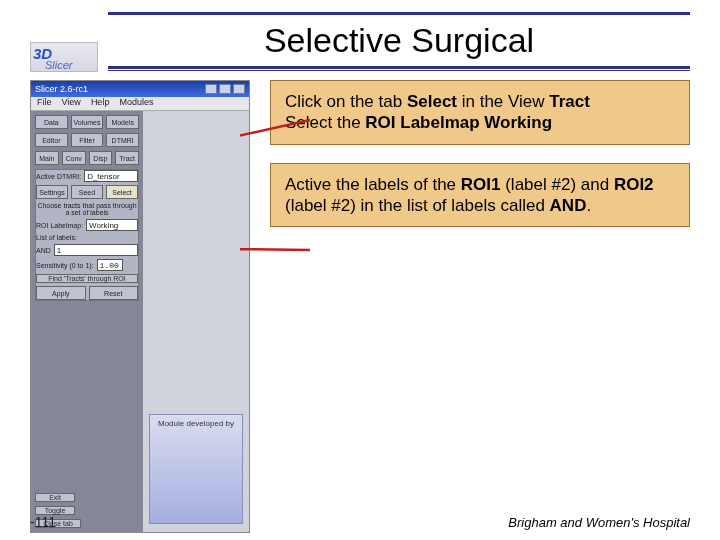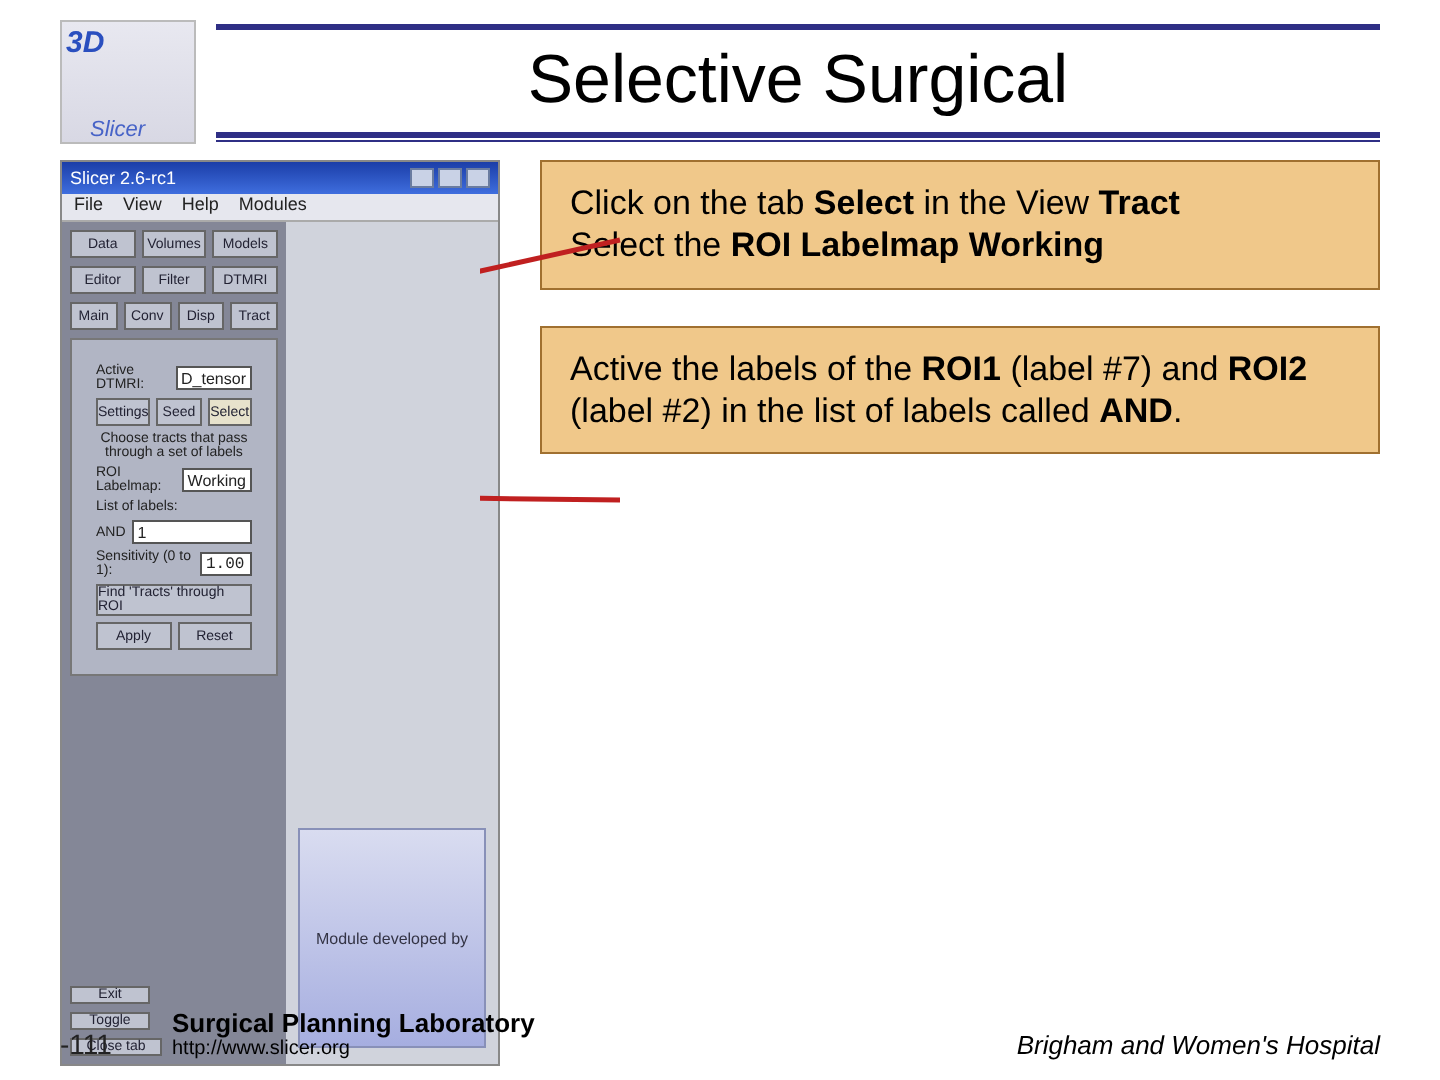--- a/index.html
+++ b/index.html
@@ -10,25 +10,26 @@
     font-family: Arial, Helvetica, sans-serif;
     position: relative;
     overflow: hidden;
   }
   .slide {
     width: 100%; height: 100%; position: relative;
     padding: 10px 30px 0 30px;
   }
   .header-row { display: flex; align-items: flex-start; gap: 10px; }
   .logo-box {
-    width: 68px; height: 62px;
+    width: 68px; height: 30px;
     background: linear-gradient(#e8e8f0,#d8d8e4);
     border: 1px solid #bbb;
     display:flex; align-items:center; justify-content:center;
     position:relative;
+    margin-top:32px;
   }
   .logo-text-3d { font-style: italic; font-weight: bold; font-size: 15px; color:#2a4fbf; position:absolute; left:2px; top:2px;}
   .logo-text-slicer { font-style: italic; font-size: 11px; color:#4763c7; position:absolute; bottom:0; left:14px;}
   .title-area { flex:1; }
   .rule {
     height: 3px; background:#2f2f85; width: 100%;
     margin-top: 2px;
   }
   .rule.thin { height:1px; margin-top:1px; }
   .title {
@@ -59,34 +60,34 @@
     width: 112px; background:#848797; padding:4px; color:#eee;
     display:flex; flex-direction:column; gap:4px;
   }
   .btnrow { display:flex; gap:3px; }
   .sbtn {
     flex:1; height:14px; background:#bfc3d0; border:1px solid #666;
     color:#223; font-size:8px; display:flex; align-items:center; justify-content:center;
   }
   .sbtn.small { font-size:7px; }
   .panel-box {
-    background:#b1b5c4; border:1px solid #777; padding:12px; font-size:7.5px; color:#222;
+    background:#b1b5c4; border:1px solid #777; padding:0; font-size:7.5px; color:#222;
     display:flex; flex-direction:column; gap:3px;
   }
   .field-row { display:flex; gap:3px; align-items:center;}
   .tiny-label { font-size:7px; color:#222; }
   .tb { background:#fff; border:1px solid #555; height:12px; flex:1; font-size:8px; padding:0 2px; display:flex; align-items:center;}
   .right-panel {
     flex:1; background:#d0d3dc; display:flex; flex-direction:column;
   }
   .dev-box {
     margin:auto 6px 8px 6px; height:110px;
     background: linear-gradient(#d9dcf0,#a6aee0);
     border:1px solid #8890b8;
-    display:flex; align-items:center; justify-content:center;
+    display:flex; align-items:flex-start; justify-content:center;
     font-size:8px; color:#334; text-align:center; padding:4px;
   }
   .bottom-btns { margin-top:auto; display:flex; flex-direction:column; gap:4px;}
 
   
   .callouts {
     flex:1; display:flex; flex-direction:column; gap:18px;
     position:relative;
   }
   .callout {
@@ -228,27 +229,23 @@
       <div class="callout">
         <div>
           <span>Click on the tab </span><b>Select</b><span> in the View </span><b>Tract</b>
         </div>
         <div>
           <span>Select the </span><b>ROI Labelmap Working</b>
         </div>
       </div>
 
       <div class="callout">
-        <span>Active the labels of the  </span><b>ROI1</b><span> (label #7) and </span><b>ROI2</b><span> (label #2) in the list of labels called </span><b>AND</b><span>.</span>
+        <span>Active the labels of the  </span><b>ROI1</b><span> (label #2) and </span><b>ROI2</b><span> (label #2) in the list of labels called </span><b>AND</b><span>.</span>
       </div>
     </div>
   </div>
 
   <div class="footer">
     <div class="pgnum">-111</div>
-    <div class="foot-left">
-      <div class="lab">Surgical Planning Laboratory</div>
-      <div class="url">http://www.slicer.org</div>
-    </div>
     <div class="foot-right">Brigham and Women's Hospital</div>
   </div>
 
 </div>
 
 </body></html>

